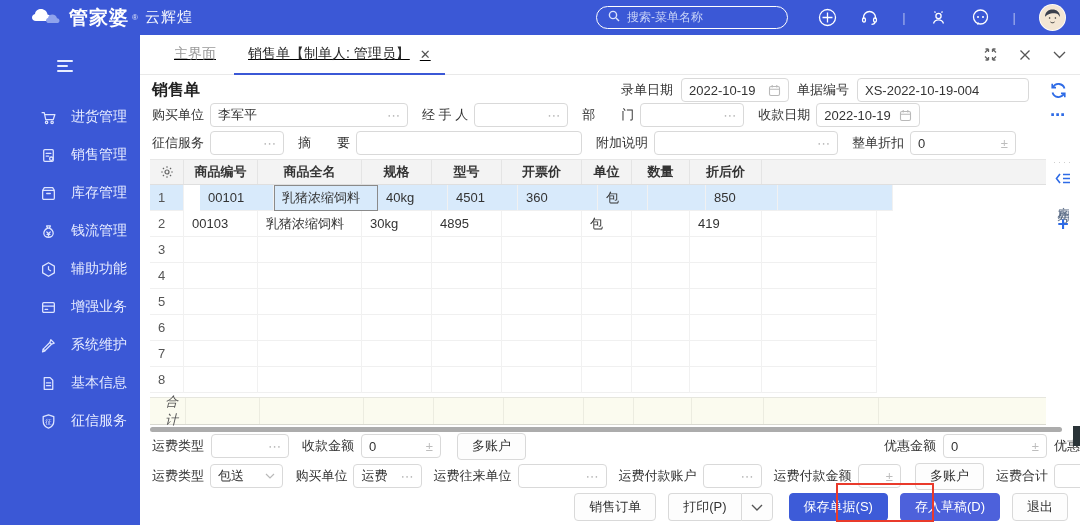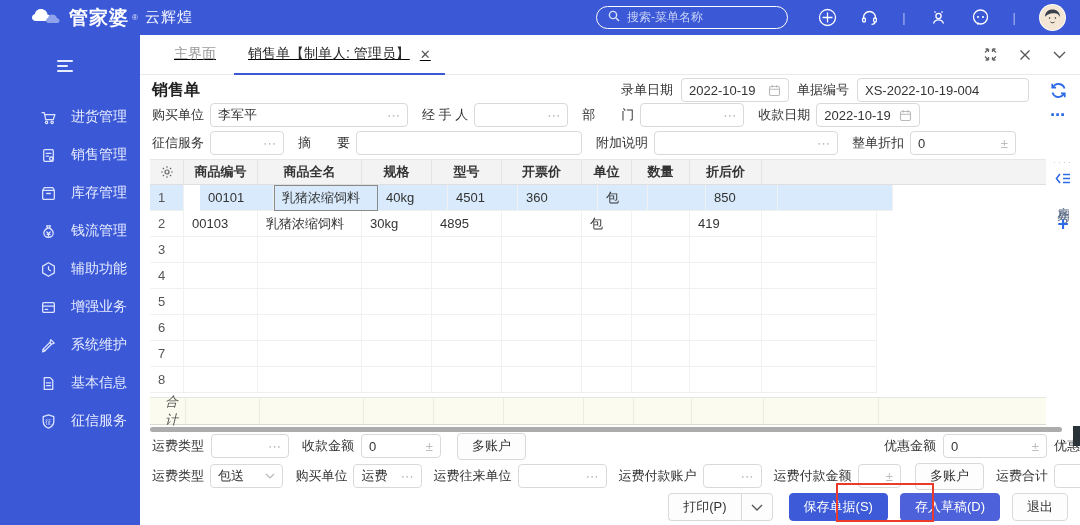--- a/index.html
+++ b/index.html
@@ -539,20 +539,21 @@
       <span class="sfx">±</span>
     </div>
     <button class="btn" style="margin-left:8px">多账户</button>
     <span class="lbl" style="margin-left:6px">运费合计</span>
     <div class="ibx" style="width:46px">
         <span class="val"></span>
       </div>
   </div>
 
   <div class="btn-row">
+    <button class="btn">销售订单</button>
     <span class="split">
       <button class="btn">打印(P)</button>
       <button class="btn">
         <svg width="12" height="7" viewBox="0 0 12 7" fill="none" stroke="#555" stroke-width="1.4">
             <path d="M1 1l5 5 5-5"></path>
           </svg>
       </button>
     </span>
     <button class="btn primary" style="margin-left:4px">保存单据(S)</button>
     <button class="btn primary2">存入草稿(D)</button>

